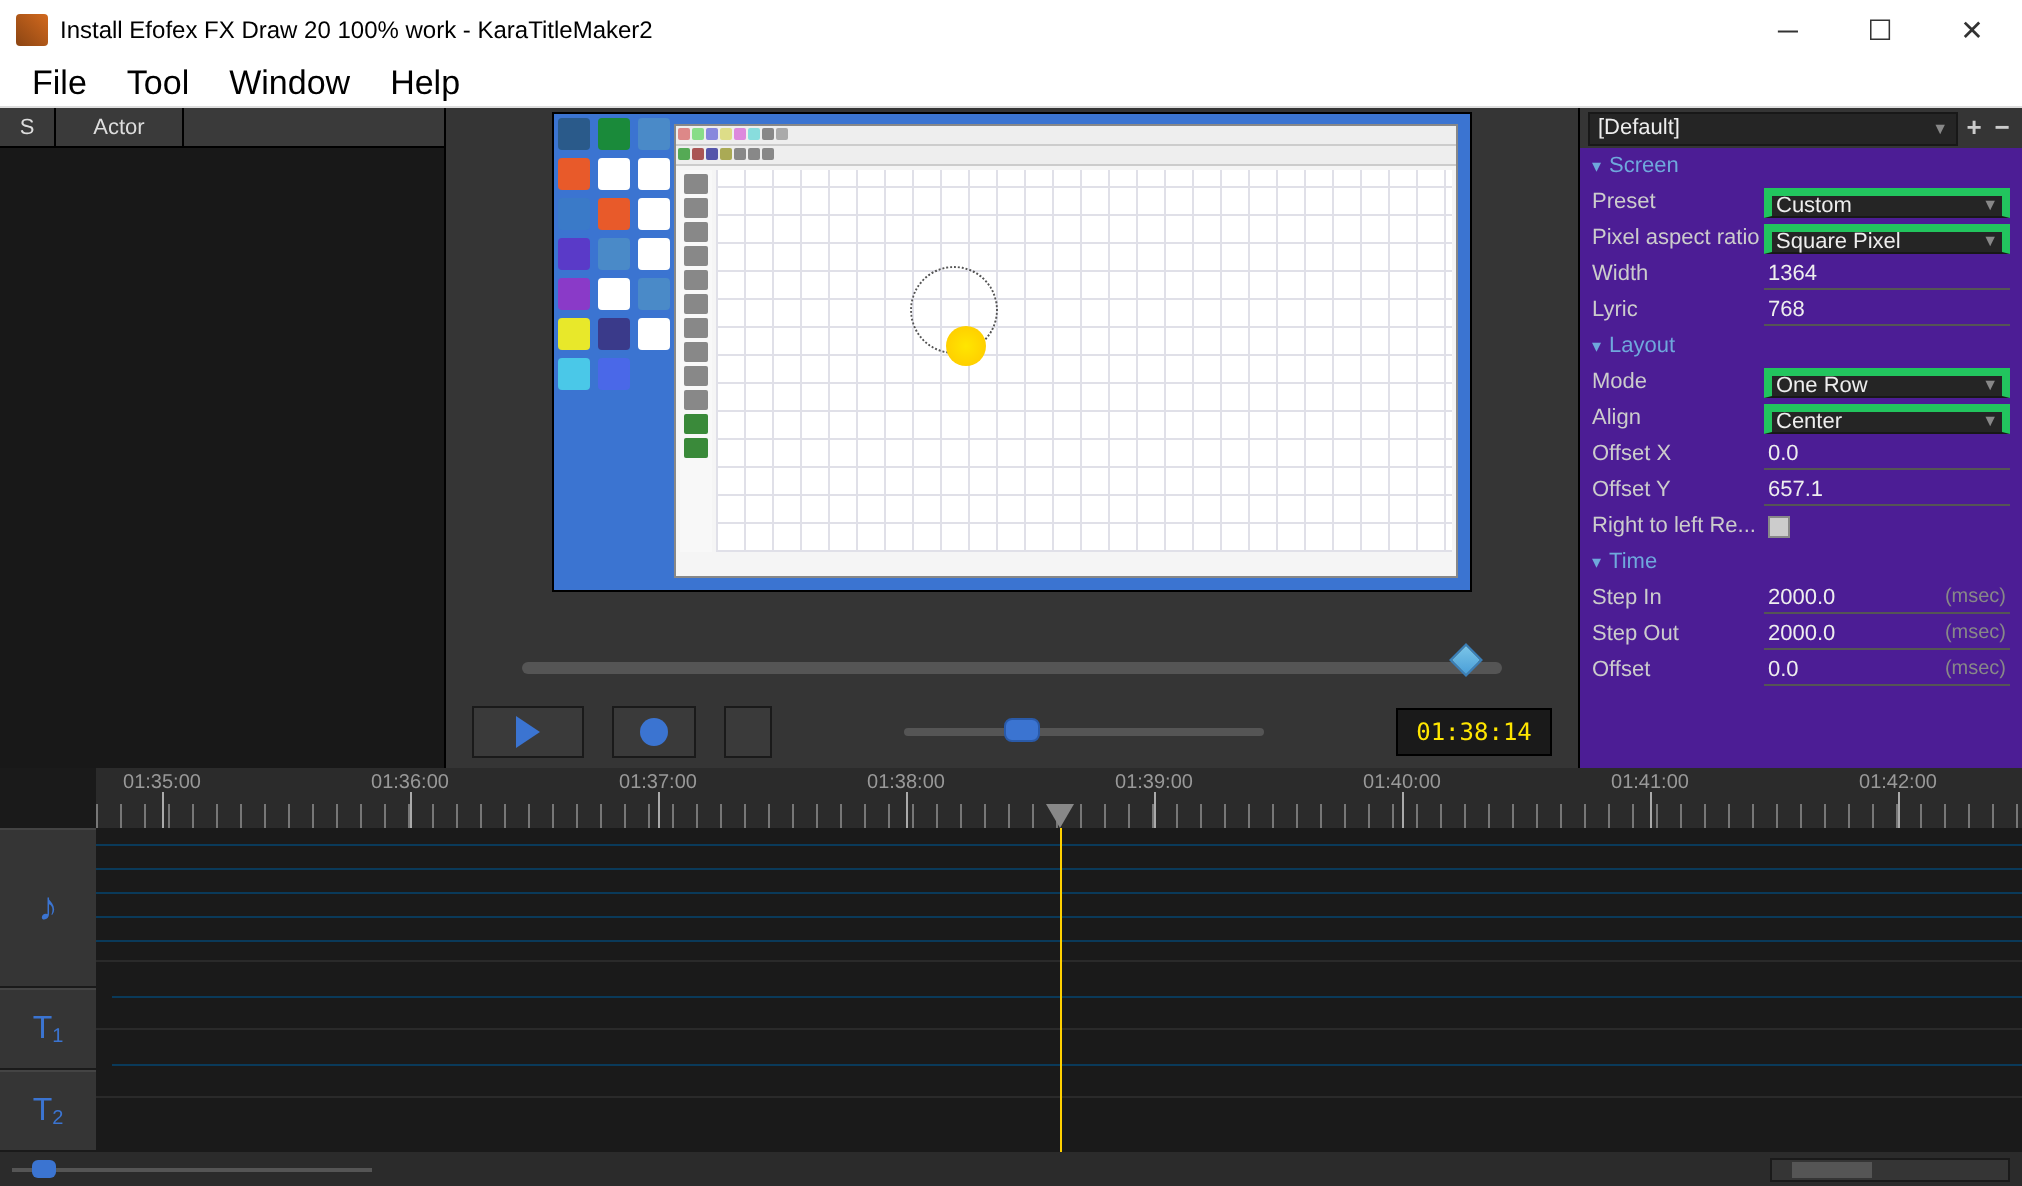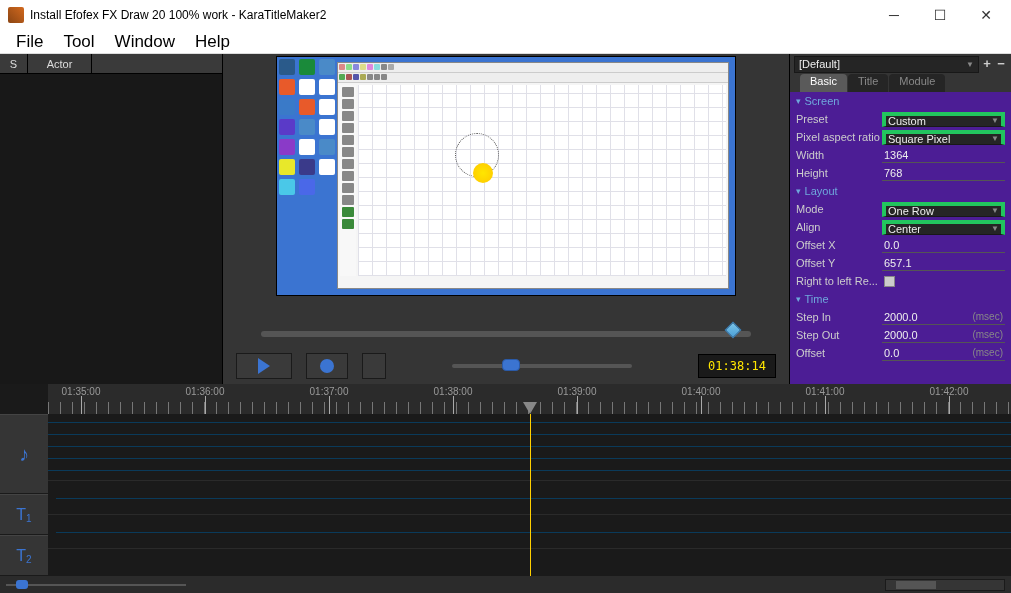--- a/index.html
+++ b/index.html
@@ -213,25 +213,20 @@
 
   <div class="right-panel">
     <div class="preset-bar">
       <div class="preset-select">
           <span>[Default]</span>
           <span class="dropdown-arrow">▼</span>
         </div>
       <div class="plus-icon">+</div>
       <div class="minus-icon">−</div>
     </div>
-    <div class="tabs">
-      <div class="tab active">Basic</div>
-      <div class="tab">Title</div>
-      <div class="tab">Module</div>
-    </div>
     <div class="props">
       <div class="prop-section">Screen</div>
       <div class="prop-row">
           <div class="prop-label">Preset</div>
           <div class="prop-value select">
             <span>Custom</span>
             <span class="dropdown-arrow">▼</span>
           </div>
         </div>
       <div class="prop-row">
@@ -239,21 +234,21 @@
           <div class="prop-value select">
             <span>Square Pixel</span>
             <span class="dropdown-arrow">▼</span>
           </div>
         </div>
       <div class="prop-row">
           <div class="prop-label">Width</div>
           <div class="prop-value">1364</div>
         </div>
       <div class="prop-row">
-          <div class="prop-label">Height</div>
+          <div class="prop-label">Lyric</div>
           <div class="prop-value">768</div>
         </div>
 
       <div class="prop-section">Layout</div>
       <div class="prop-row">
           <div class="prop-label">Mode</div>
           <div class="prop-value select">
             <span>One Row</span>
             <span class="dropdown-arrow">▼</span>
           </div>

